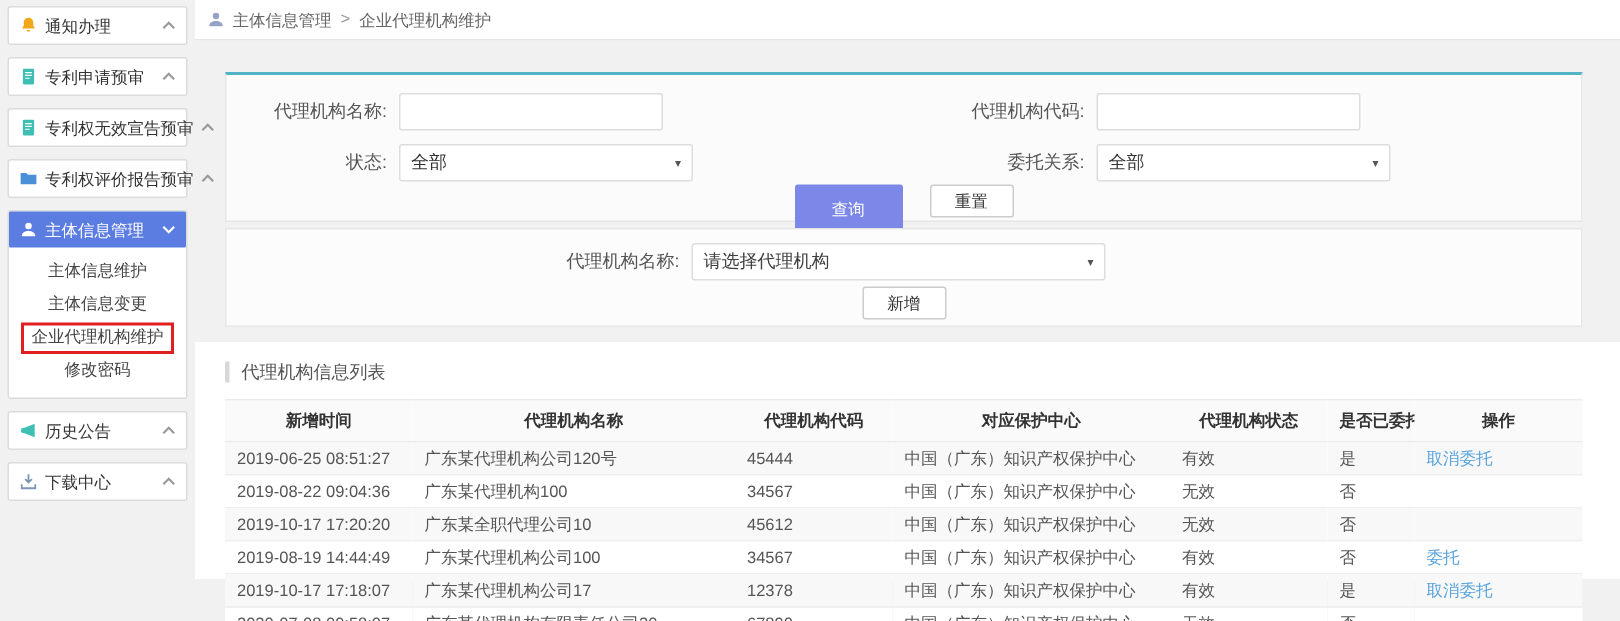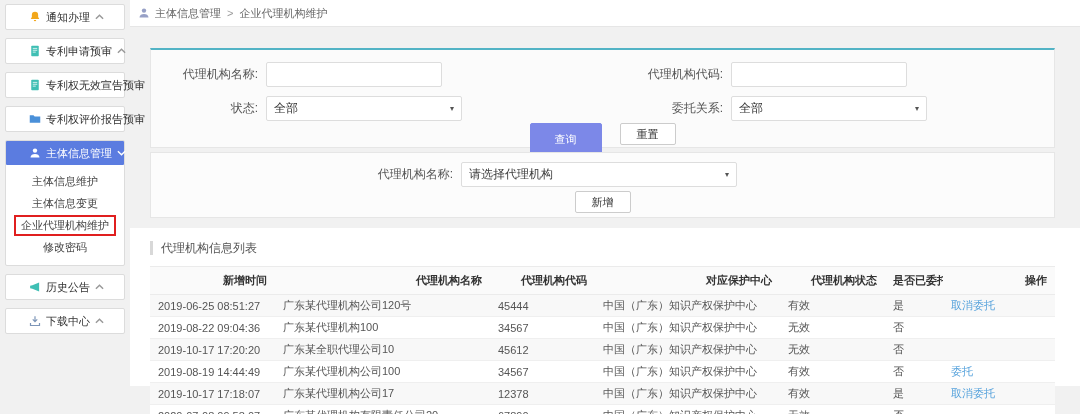--- a/index.html
+++ b/index.html
@@ -2,21 +2,21 @@
 <html><head>
 <meta charset="utf-8">
 <style>
   * { margin:0; padding:0; box-sizing:border-box; }
   body { font-family:"Liberation Sans","DejaVu Sans",sans-serif; background:#e9e9e9; }
   .app { position:relative; width:1080px; height:414px; background:#f1f1f1; overflow:hidden; }
 
   
   .sidebar { position:absolute; left:0; top:0; width:130px; height:414px; background:#f1f1f1; padding:4px 0 0 0; }
   .side-group { margin:0 5px 8px 5px; background:#fff; border:1px solid #dcdcdc; border-radius:2px; }
-  .side-header { height:24px; display:flex; align-items:center; padding:0 23px; gap:5px; font-size:11px; color:#333; cursor:pointer; white-space:nowrap; }
+  .side-header { height:24px; display:flex; align-items:center; padding:0 7px; gap:5px; font-size:11px; color:#333; cursor:pointer; white-space:nowrap; }
   .side-header.active { background:#5b7ce0; color:#fff; border-radius:1px; }
   .side-header .chev { margin-left:auto; display:flex; color:#999; }
   .side-header.active .chev { color:#fff; }
   .icon { display:inline-flex; align-items:center; }
   .ic-bell{color:#f2a71b}.ic-folder{color:#4a90d9}.ic-document{color:#3fbfb4}
   .ic-person{color:#fff}.ic-download{color:#7d96b8}.ic-megaphone{color:#3fbfb4}
   .side-children { padding:5px 0 6px 0; }
   .sub-item { height:21px; line-height:21px; text-align:center; font-size:11px; color:#444; cursor:pointer; margin:1px 8px; }
   .sub-item.highlighted { border:2px solid #e01f1f; line-height:17px; }
 
@@ -41,21 +41,21 @@
 
   .add-panel { left:20px; top:152px; width:905px; height:66px; background:#fcfcfc; }
   .add-row { position:absolute; left:168px; top:9px; display:flex; align-items:center; }
   .add-row label { width:142px; text-align:right; padding-right:8px; font-size:12px; color:#555; }
   .add-row .fake-select { width:276px; }
   .btn-row2 { position:absolute; left:0; right:0; top:38px; display:flex; justify-content:center; }
 
   .table-section { position:absolute; left:0; top:228px; width:950px; height:158px; background:#fff; padding:13px 0 0 20px; }
   .list-title { font-size:12px; color:#555; border-left:3px solid #d8d8d8; padding-left:8px; line-height:14px; }
   table { border-collapse:collapse; width:905px; margin-top:11px; table-layout:fixed; }
-  thead th { background:#fafafa; border-top:1px solid #ebebeb; border-bottom:1px solid #ebebeb; font-size:11px; font-weight:bold; color:#333; text-align:right; padding:6px 8px; white-space:nowrap; overflow:hidden; }
+  thead th { background:#fafafa; border-top:1px solid #ebebeb; border-bottom:1px solid #ebebeb; font-size:11px; font-weight:bold; color:#333; text-align:center; padding:6px 8px; white-space:nowrap; overflow:hidden; }
   tbody td { font-size:11px; color:#555; padding:3px 8px; border-bottom:1px solid #efefef; white-space:nowrap; overflow:hidden; height:14px; }
   tbody tr:nth-child(odd) { background:#f8f8f8; }
   tbody tr:nth-child(even) { background:#fff; }
   .op-link { color:#58a3dc; cursor:pointer; }
 </style>
 </head>
 <body>
 
 <div class="app">
 

